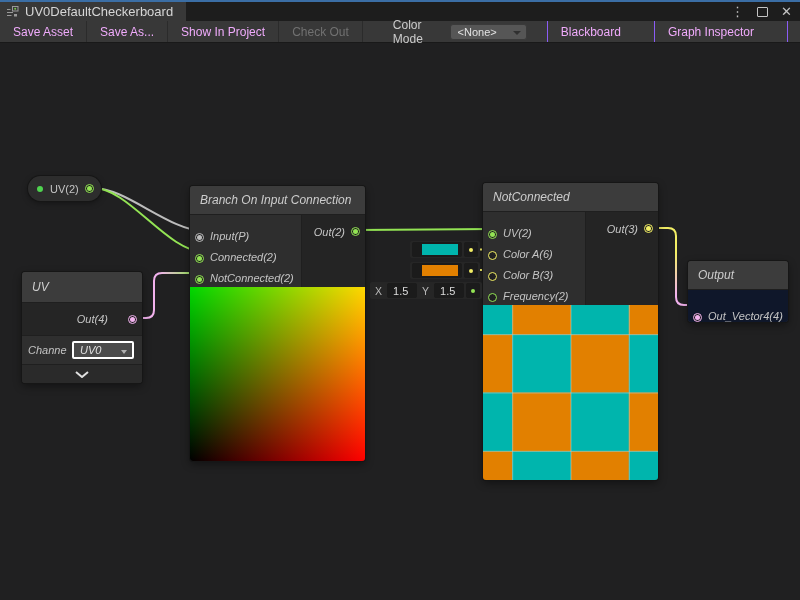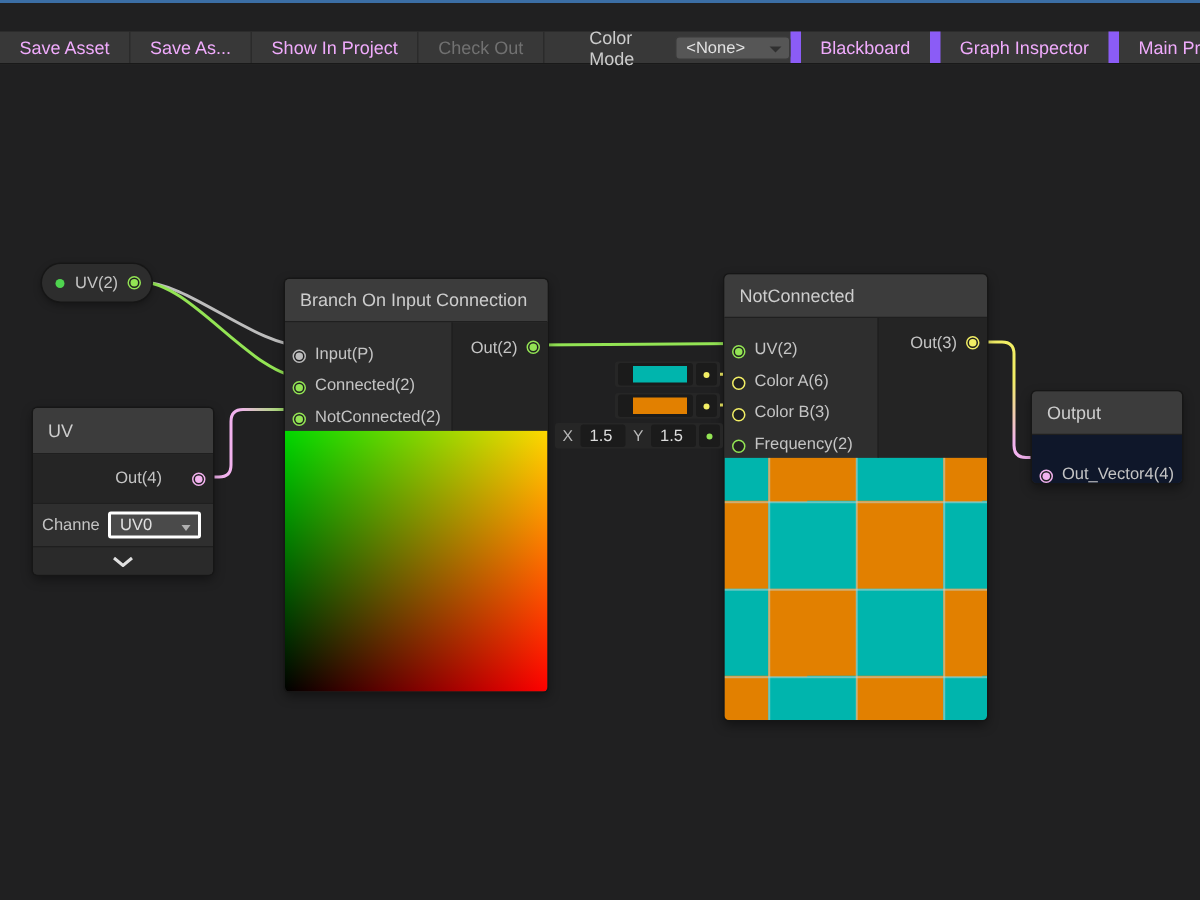--- a/index.html
+++ b/index.html
@@ -20,27 +20,27 @@
         color:#f0abfc;font-size:12px;white-space:nowrap;}
   .tbtn.disabled{color:#717171;}
   .cmgroup{display:flex;align-items:center;margin-left:30px;gap:8px;}
   .cmlabel{color:#cccccc;font-size:12px;}
   .dropdown{width:96px;height:16px;background:#565656;border:1px solid #3a3a3a;border-radius:3px;
             display:flex;align-items:center;padding-left:7px;box-sizing:border-box;position:relative;
             color:#e2e2e2;font-size:11px;}
   .dropdown .arrow{position:absolute;right:5px;top:6px;width:0;height:0;
                    border-left:4px solid transparent;border-right:4px solid transparent;border-top:4px solid #303030;}
   .rightbtns{margin-left:auto;display:flex;}
-  .tbtn.leftsep{border-right:none;border-left:7px solid #8b5cf6;}
+  .tbtn.leftsep{border-right:none;border-left:1px solid #8b5cf6;margin-left:20px;}
   
   svg.edges{position:absolute;inset:0;z-index:1;pointer-events:none;}
   svg.edges path{fill:none;}
   
   .node{position:absolute;z-index:2;border-radius:3px;background:#2e2e2e;
-        box-shadow:0 0 0 1px #161616,0 3px 8px rgba(0,0,0,.45);}
+        box-shadow:0 0 0 1px #161616,0 3px 8px rgba(0,0,0,.45);font-style:italic;}
   .ntitle{height:28px;line-height:28px;padding-left:10px;background:#3c3c3c;color:#cdcdcd;
           font-size:12px;border-bottom:1px solid #1f1f1f;border-radius:3px 3px 0 0;
           white-space:nowrap;overflow:hidden;}
   .nbody{display:flex;}
   .inpanel{background:#2e2e2e;box-sizing:border-box;padding-top:6px;}
   .outpanel{flex:1;background:#242424;box-sizing:border-box;padding-top:6px;border-left:1px solid #1f1f1f;}
   .prow{display:flex;align-items:flex-end;height:21px;padding-left:5px;gap:6px;}
   .orow{display:flex;align-items:center;height:21px;justify-content:flex-end;padding-right:5px;gap:6px;}
   .plabel{font-size:11px;color:#c4c4c4;white-space:nowrap;}
   .ring{width:9px;height:9px;border-radius:50%;border:1.5px solid var(--c);box-sizing:border-box;
@@ -228,20 +228,36 @@
     <span class="flabel">X</span>
     <div class="ffield">1.5</div>
     <span class="flabel">Y</span>
     <div class="ffield">1.5</div>
     <div class="chip">
       <span class="cdot" style="background:var(--v2);"></span>
     </div>
   </div>
 
   <div class="topline"></div>
+  <div class="tabbar">
+    <div class="tab">
+      <svg width="13" height="13" viewBox="0 0 13 13">
+        <rect x="6.5" y="1.5" width="5.5" height="4.5" fill="none" stroke="#9a9a9a"></rect>
+        <circle cx="9.2" cy="3.7" r="1" fill="#7ac74f"></circle>
+        <path d="M1 4.5 H4.5 M1 7.5 H7 M1 10.5 H5.5" stroke="#9a9a9a" stroke-width="1" fill="none"></path>
+        <rect x="8" y="9" width="3" height="2.5" fill="#9a9a9a"></rect>
+      </svg>
+      <span>UV0DefaultCheckerboard</span>
+    </div>
+    <div class="wincontrols">
+      <span class="glyph">⋮</span>
+      <span class="maxbox"></span>
+      <span class="glyph">✕</span>
+    </div>
+  </div>
   <div class="toolbar">
     <div class="tbtn">Save Asset</div>
     <div class="tbtn">Save As...</div>
     <div class="tbtn">Show In Project</div>
     <div class="tbtn disabled">Check Out</div>
     <div class="cmgroup">
       <span class="cmlabel">Color Mode</span>
       <div class="dropdown">
         <span>&lt;None&gt;</span>
         <span class="arrow"></span>

